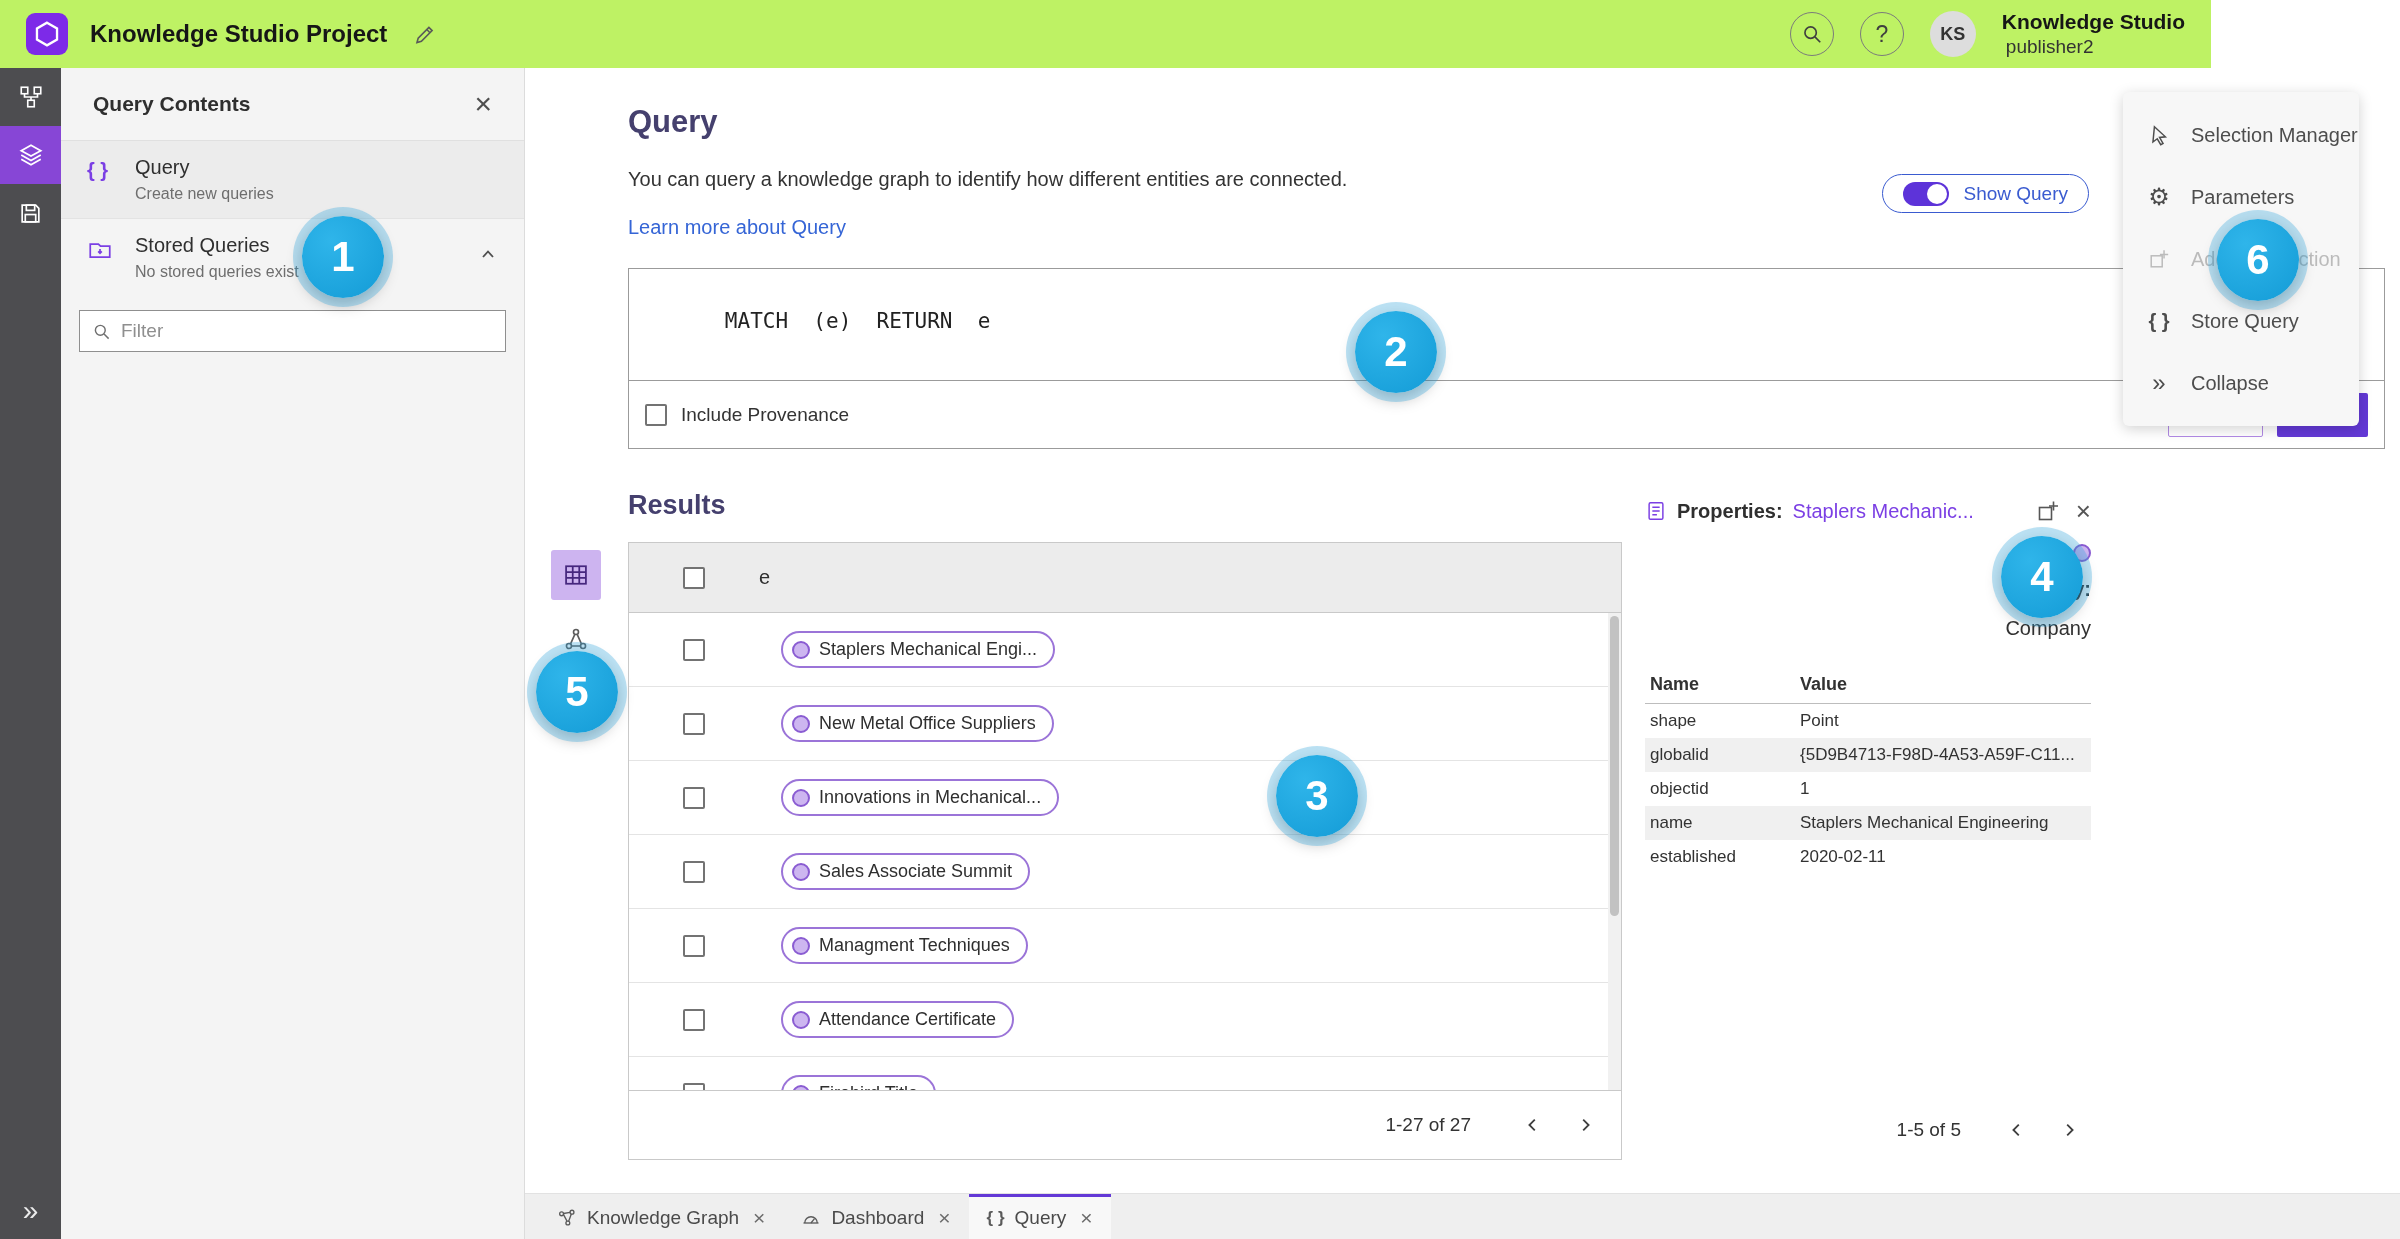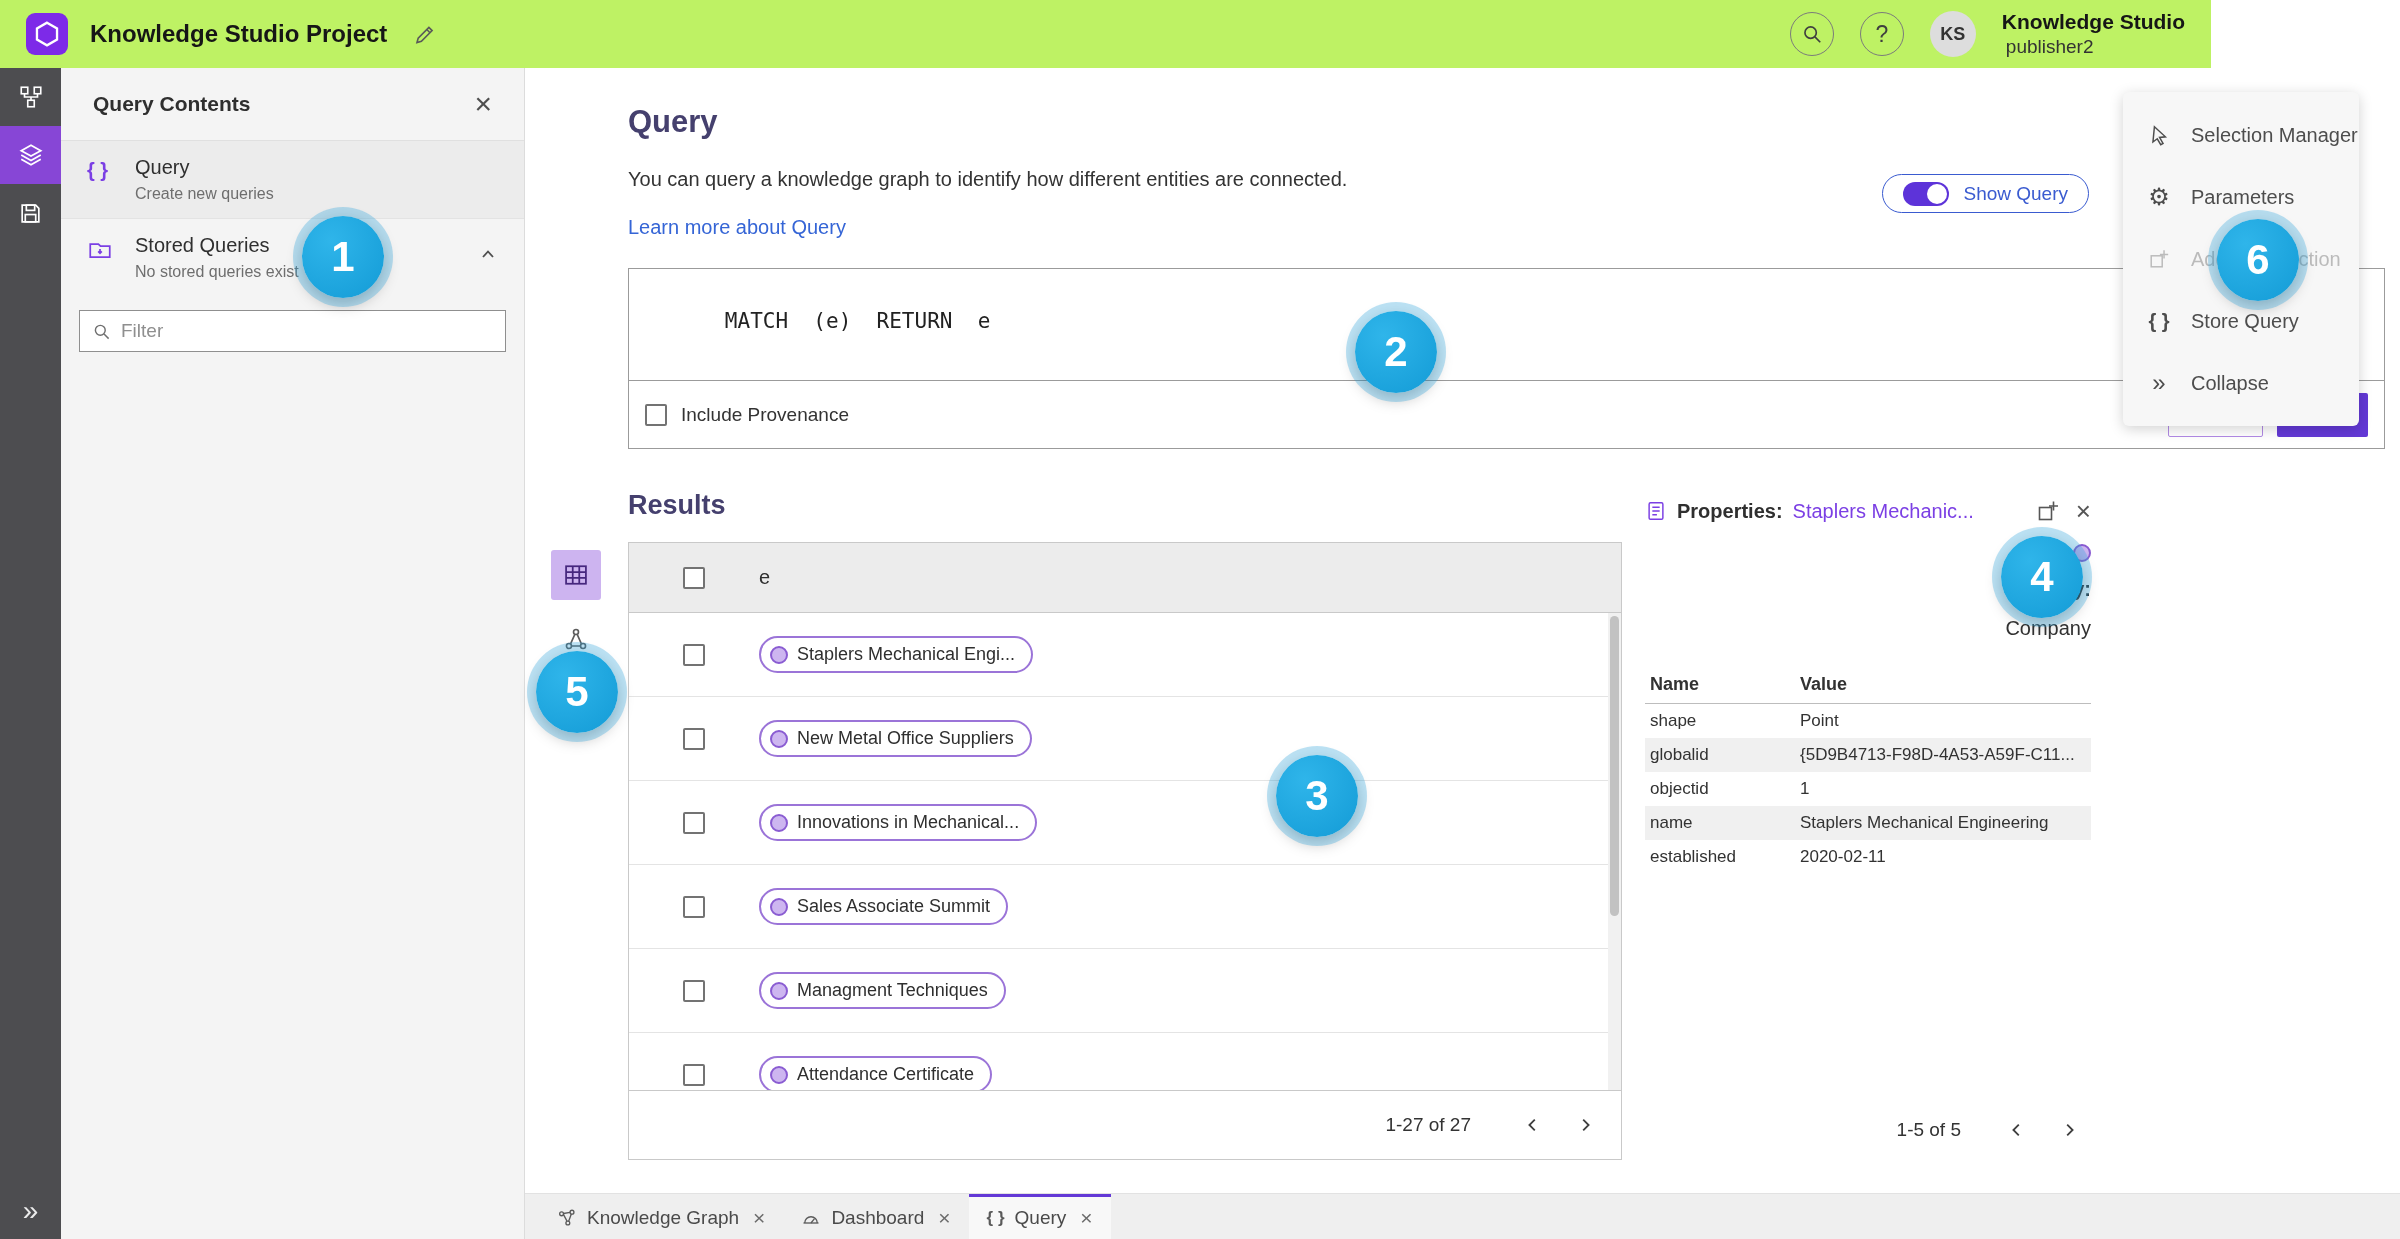--- a/index.html
+++ b/index.html
@@ -63,21 +63,21 @@
   .view-toolbar{position:absolute;left:26px;top:482px;display:flex;flex-direction:column;gap:14px;}
   .view-btn{width:50px;height:50px;display:flex;align-items:center;justify-content:center;color:#5c5c5c;border-radius:3px;}
   .view-btn.selected{background:#cdb4f0;color:#46277e;}
 
   
   .results-table{position:absolute;left:103px;top:474px;width:994px;height:618px;border:1px solid #c9c9c9;display:flex;flex-direction:column;background:#fff;}
   .rt-header{height:70px;background:#ececec;border-bottom:1px solid #c9c9c9;display:flex;align-items:center;flex:0 0 auto;}
   .rt-check-col{width:130px;display:flex;justify-content:center;flex:0 0 auto;}
   .rt-e-col{font-size:20px;color:#2f2f2f;}
   .rt-body{flex:1;overflow:hidden;position:relative;}
-  .trow{height:84px;display:flex;align-items:center;border-bottom:1px solid #e4e4e4;}
+  .trow{height:74px;display:flex;align-items:center;border-bottom:1px solid #e4e4e4;gap:22px;}
   .chip{display:inline-flex;align-items:center;gap:9px;border:2px solid #9b74d8;border-radius:20px;padding:6px 16px 6px 9px;background:#fff;cursor:pointer;}
   .chip-dot{width:18px;height:18px;border-radius:50%;background:#cdb6f0;border:2px solid #8a5cd2;flex:0 0 auto;}
   .chip-label{font-size:18px;color:#2f2f2f;white-space:nowrap;}
   .rt-scrollbar{position:absolute;top:0;right:0;width:13px;height:100%;background:#f1f1f1;}
   .rt-thumb{position:absolute;top:3px;right:2px;width:9px;height:300px;background:#c2c2c2;border-radius:5px;}
   .rt-footer{flex:0 0 auto;height:69px;border-top:1px solid #c9c9c9;display:flex;align-items:center;justify-content:flex-end;gap:44px;padding-right:18px;}
   .page-count{font-size:19px;color:#333;}
   .pager{display:flex;gap:16px;}
   .pager-btn{width:36px;height:36px;display:flex;align-items:center;justify-content:center;color:#3f3f3f;}
 

